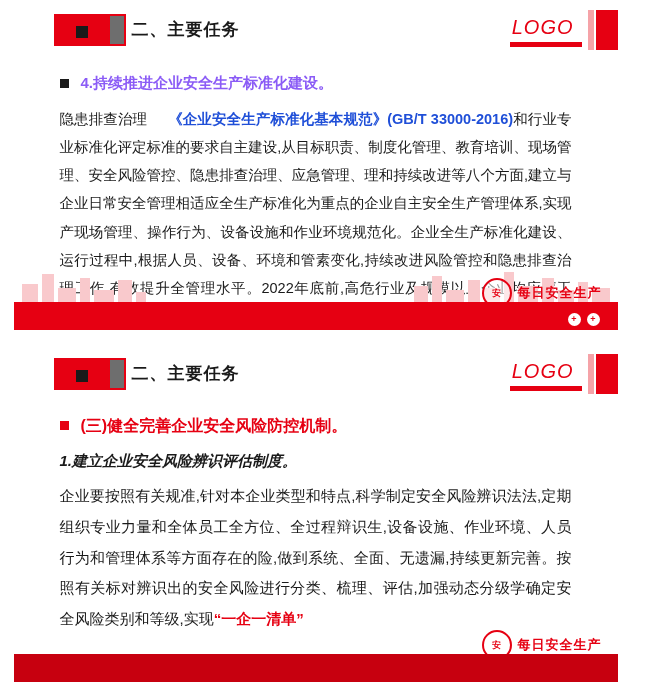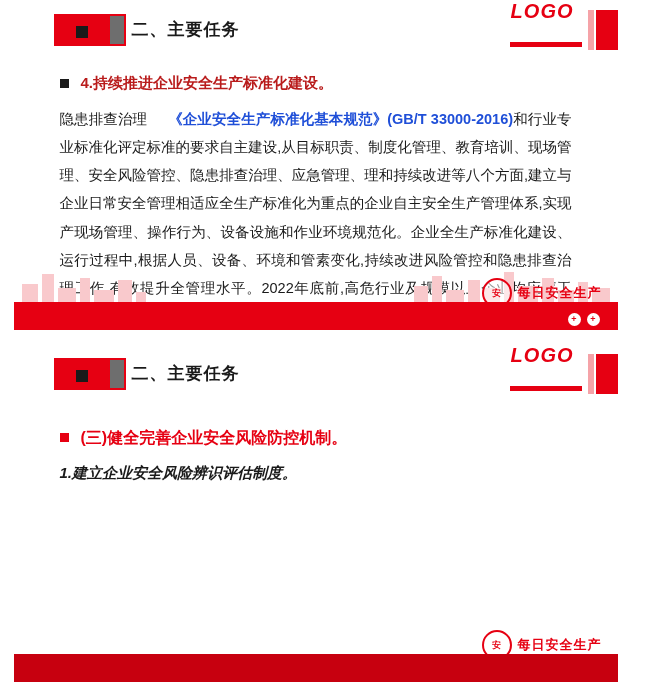--- a/index.html
+++ b/index.html
@@ -63,23 +63,23 @@
     left: 118px;
     top: 18px;
     font-size: 17px;
     font-weight: bold;
     color: #1a1a1a;
     letter-spacing: 1px;
   }
   .hdr-logo {
     position: absolute;
     right: 44px;
-    top: 0;
+    top: 16px;
     font-size: 20px;
-    font-weight: bold;
+    font-weight: normal;
     font-style: italic;
     color: #e60012;
     letter-spacing: 1px;
   }
   .hdr-logo-bar {
     position: absolute;
     right: 36px;
     top: 42px;
     width: 72px;
     height: 5px;
@@ -120,21 +120,21 @@
     margin-top: 7px;
     margin-right: 12px;
     flex: 0 0 auto;
   }
   .bullet-sq.red {
     background: #e60012;
   }
   .bullet-text {
     font-size: 15px;
     font-weight: bold;
-    color: #b91c1c;
+    color: #8b5cf6;
     line-height: 1.5;
   }
   .bullet-text.red {
     color: #e60012;
     font-size: 16px;
   }
   .sub-head {
     font-size: 15px;
     font-weight: bold;
     color: #1a1a1a;
@@ -314,25 +314,28 @@
       <div class="hdr-black-sq"></div>
       <div class="hdr-grey-bar"></div>
       <div class="hdr-title">二、主要任务</div>
       <div class="hdr-logo">LOGO</div>
       <div class="hdr-logo-bar"></div>
       <div class="hdr-accent-right2"></div>
       <div class="hdr-accent-right"></div>
     </div>
 
     <div class="body-area">
-      <div class="bullet-line" style="margin-top:26px;text-align:center;">
+      <div class="bullet-line" style="margin-top:14px;text-align:center;">
         <div class="bullet-sq red"></div>
         <div class="bullet-text red">(三)健全完善企业安全风险防控机制。</div>
       </div>
       <div class="sub-head">1.建立企业安全风险辨识评估制度。</div>
+      <div class="para-2">
+        <span>企业要按照有关规准,针对本企业类型和特点,科学制定安全风险辨识法法,定期组织专业力量和全体员工全方位、全过程辩识生,设备设施、作业环境、人员行为和管理体系等方面存在的险,做到系统、全面、无遗漏,持续更新完善。按照有关标对辨识出的安全风险进行分类、梳理、评估,加强动态分级学确定安全风险类别和等级,实现</span><span class="hl-red">“一企一清单”</span>
+      </div>
     </div>
 
     <div class="footer">
       <div class="stamp">
         <div class="stamp-circle">安</div>
         <div class="stamp-text">每日安全生产</div>
       </div>
       <div class="footer-band dark"></div>
     </div>
   </div>

